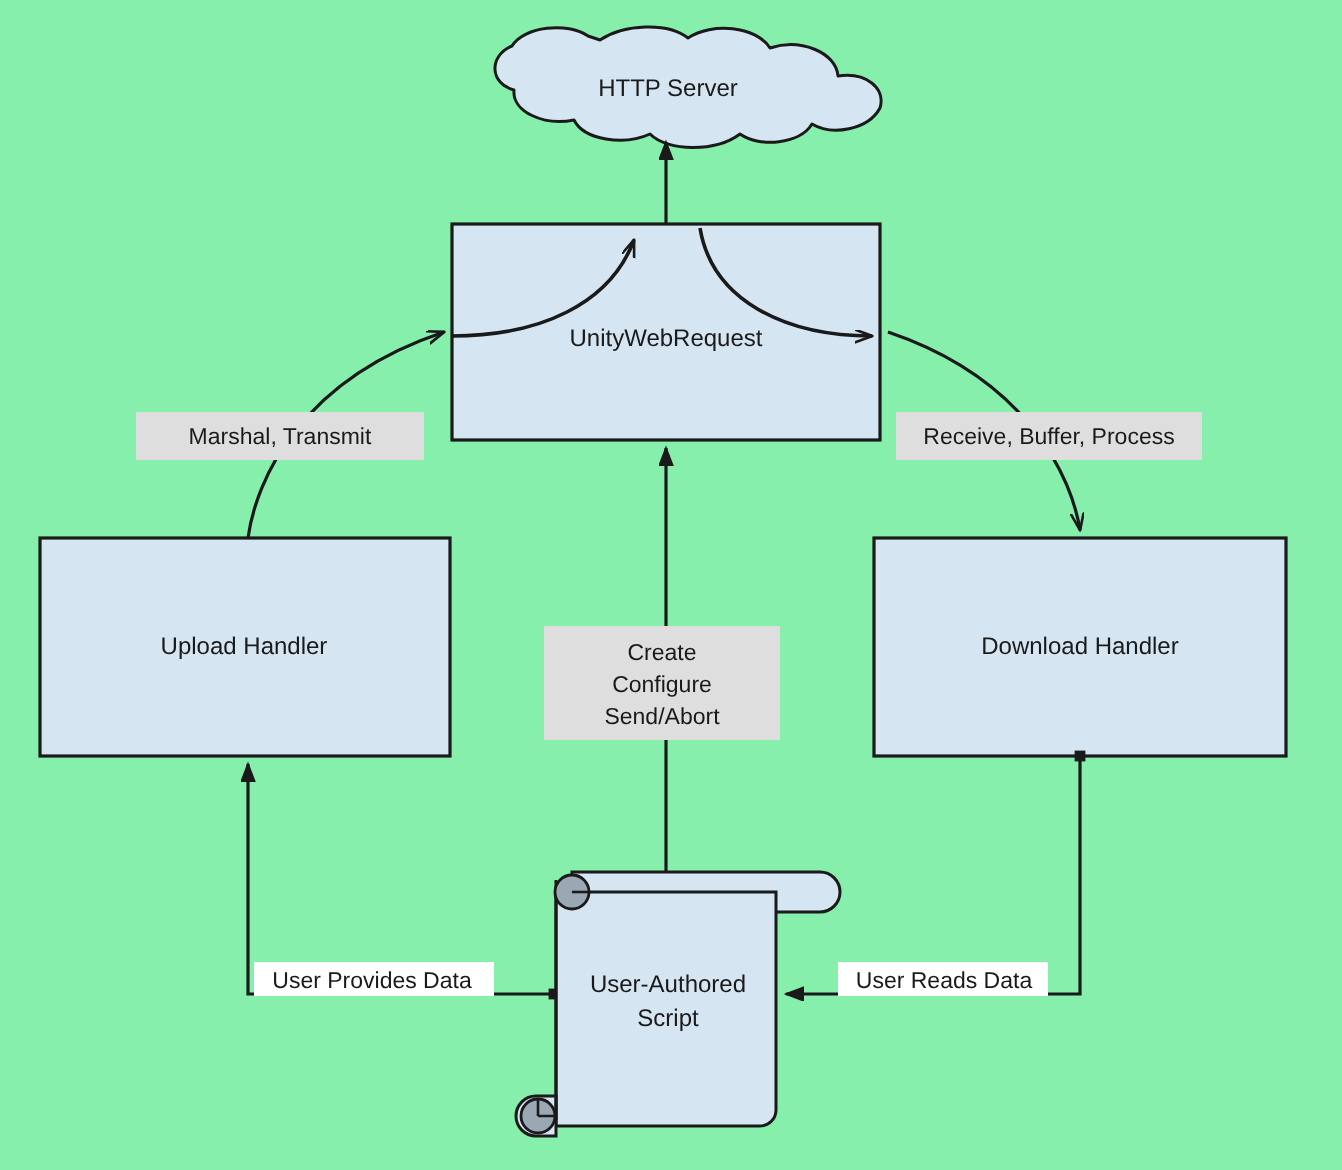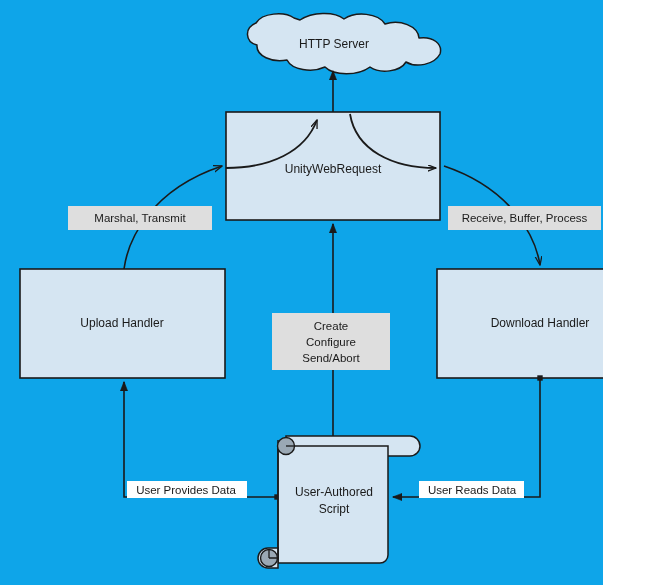--- a/index.html
+++ b/index.html
@@ -6,23 +6,23 @@
   html, body {
     margin: 0;
     padding: 0;
     background: #ffffff;
   }
   body {
     font-family: "Liberation Sans", sans-serif;
   }
   #canvas-wrap {
     position: relative;
-    width: 603px;
+    width: 671px;
     height: 585px;
-    background: #0ea5e9;
+    background: #86efac;
     overflow: hidden;
   }
   svg#diagram {
     position: absolute;
     left: 0;
     top: 0;
     width: 671px;
     height: 585px;
     display: block;
   }

